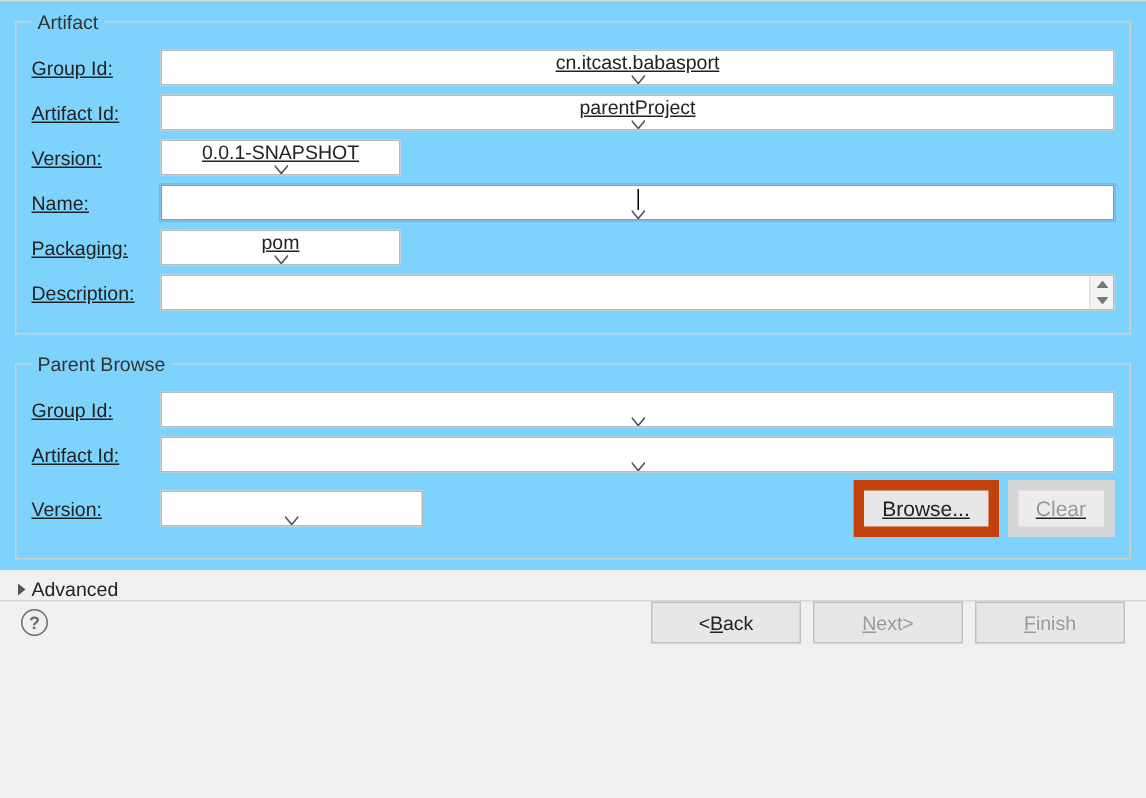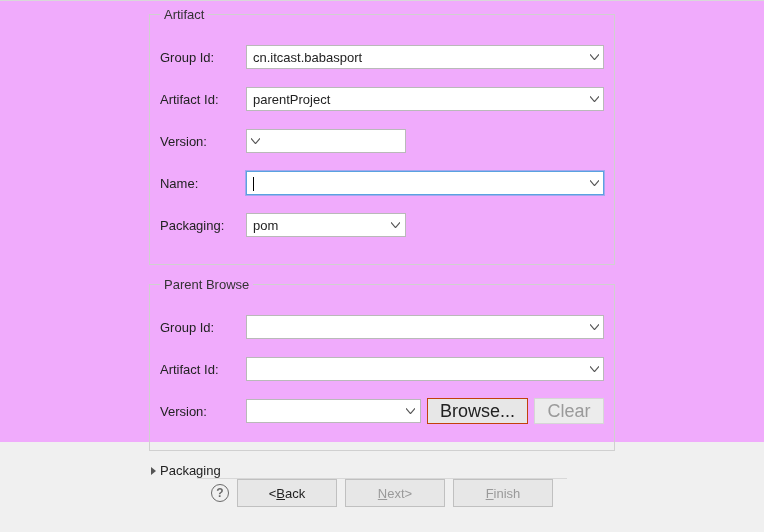--- a/index.html
+++ b/index.html
@@ -6,62 +6,63 @@
   html, body {
     margin: 0; padding: 0;
     width: 764px; height: 532px;
     font-family: "Segoe UI", Tahoma, sans-serif;
     font-size: 13px;
     color: #222;
     background: #f0f0f0;
     overflow: hidden;
   }
   .dialog {
-    width: 764px; height: 442px;
-    background: #f0abfc;
+    width: 764px; height: 380px;
+    background: #7dd3fc;
     border-top: 1px solid #d8d8d8;
     display: flex;
     flex-direction: column;
-    align-items: center;
   }
   .content {
     flex: 1;
     padding: 6px 10px 0 10px;
   }
   fieldset.group {
     border: 1px solid #d0d0d0;
     border-radius: 0;
     margin: 0 0 12px 0;
     padding: 6px 10px 10px 10px;
   }
   fieldset.group > legend {
     padding: 0 4px;
     font-size: 13px;
     color: #333;
   }
   .row {
     display: flex;
     align-items: center;
-    margin: 16px 0;
+    margin: 4px 0;
     min-height: 26px;
+    text-decoration: underline;
   }
   .label {
     width: 86px;
     flex: 0 0 86px;
     font-size: 13px;
     color: #222;
   }
   .combo, .textin {
     display: flex;
     align-items: center;
     background: #fff;
     border: 1px solid #b9b9b9;
     height: 24px;
     font-size: 13px;
     position: relative;
+    flex-direction: column;
   }
   .combo .val {
     flex: 1;
     padding: 0 6px;
     white-space: nowrap;
     overflow: hidden;
   }
   .combo .chev {
     width: 18px;
     display: flex;
@@ -97,26 +98,26 @@
     flex: 1;
     display: flex;
     align-items: center;
     justify-content: center;
   }
   .textarea .spin svg { width: 8px; height: 5px; fill: #777; }
   .btn {
     height: 26px;
     min-width: 70px;
     background: #e7e7e7;
-    border: 1px solid #c2410c;
+    border: 7px solid #c2410c;
     display: inline-flex;
     align-items: center;
     justify-content: center;
-    font-size: 18px;
-    padding: 0 12px;
+    font-size: 14px;
+    padding: 12px 12px;
     margin-left: 6px;
     cursor: default;
   }
   .btn.disabled {
     color: #9a9a9a;
     background: #ececec;
     border-color: #d6d6d6;
   }
   .parent-version-row .spacer { flex: 1; }
   .expander {
@@ -202,20 +203,21 @@
             <svg viewBox="0 0 10 6">
                 <path d="M0 0 L5 6 L10 0" fill="none" stroke="#555" stroke-width="1.2"></path>
               </svg>
           </div>
         </div>
       </div>
 
       <div class="row">
         <div class="label">Version:</div>
         <div class="combo w160">
+          <div class="val">0.0.1-SNAPSHOT</div>
           <div class="chev">
             <svg viewBox="0 0 10 6">
                 <path d="M0 0 L5 6 L10 0" fill="none" stroke="#555" stroke-width="1.2"></path>
               </svg>
           </div>
         </div>
       </div>
 
       <div class="row">
         <div class="label">Name:</div>
@@ -234,20 +236,38 @@
         <div class="combo w160">
           <div class="val">pom</div>
           <div class="chev">
             <svg viewBox="0 0 10 6">
                 <path d="M0 0 L5 6 L10 0" fill="none" stroke="#555" stroke-width="1.2"></path>
               </svg>
           </div>
         </div>
       </div>
 
+      <div class="row">
+        <div class="label">Description:</div>
+        <div class="textarea">
+          <div class="ta-val"></div>
+          <div class="spin">
+            <div class="half">
+                <svg viewBox="0 0 8 5">
+                  <path d="M0 5 L4 0 L8 5 Z"></path>
+                </svg>
+              </div>
+            <div class="half">
+                <svg viewBox="0 0 8 5">
+                  <path d="M0 0 L4 5 L8 0 Z"></path>
+                </svg>
+              </div>
+          </div>
+        </div>
+      </div>
     </fieldset>
 
     <fieldset class="group">
       <legend>Parent Browse</legend>
 
       <div class="row">
         <div class="label">Group Id:</div>
         <div class="combo full">
           <div class="val"></div>
           <div class="chev">
@@ -281,21 +301,21 @@
           </div>
         </div>
         <div class="spacer"></div>
         <div class="btn">Browse...</div>
         <div class="btn disabled">Clear</div>
       </div>
     </fieldset>
 
     <div class="expander">
       <div class="tri"></div>
-      <span>Packaging</span>
+      <span>Advanced</span>
     </div>
 
   </div>
 
   <div class="bottom-bar">
     <div class="help-icn">?</div>
     <div class="spacer"></div>
     <div class="nav-btn">
       <span>&lt; </span>
         <span class="u">B</span>

